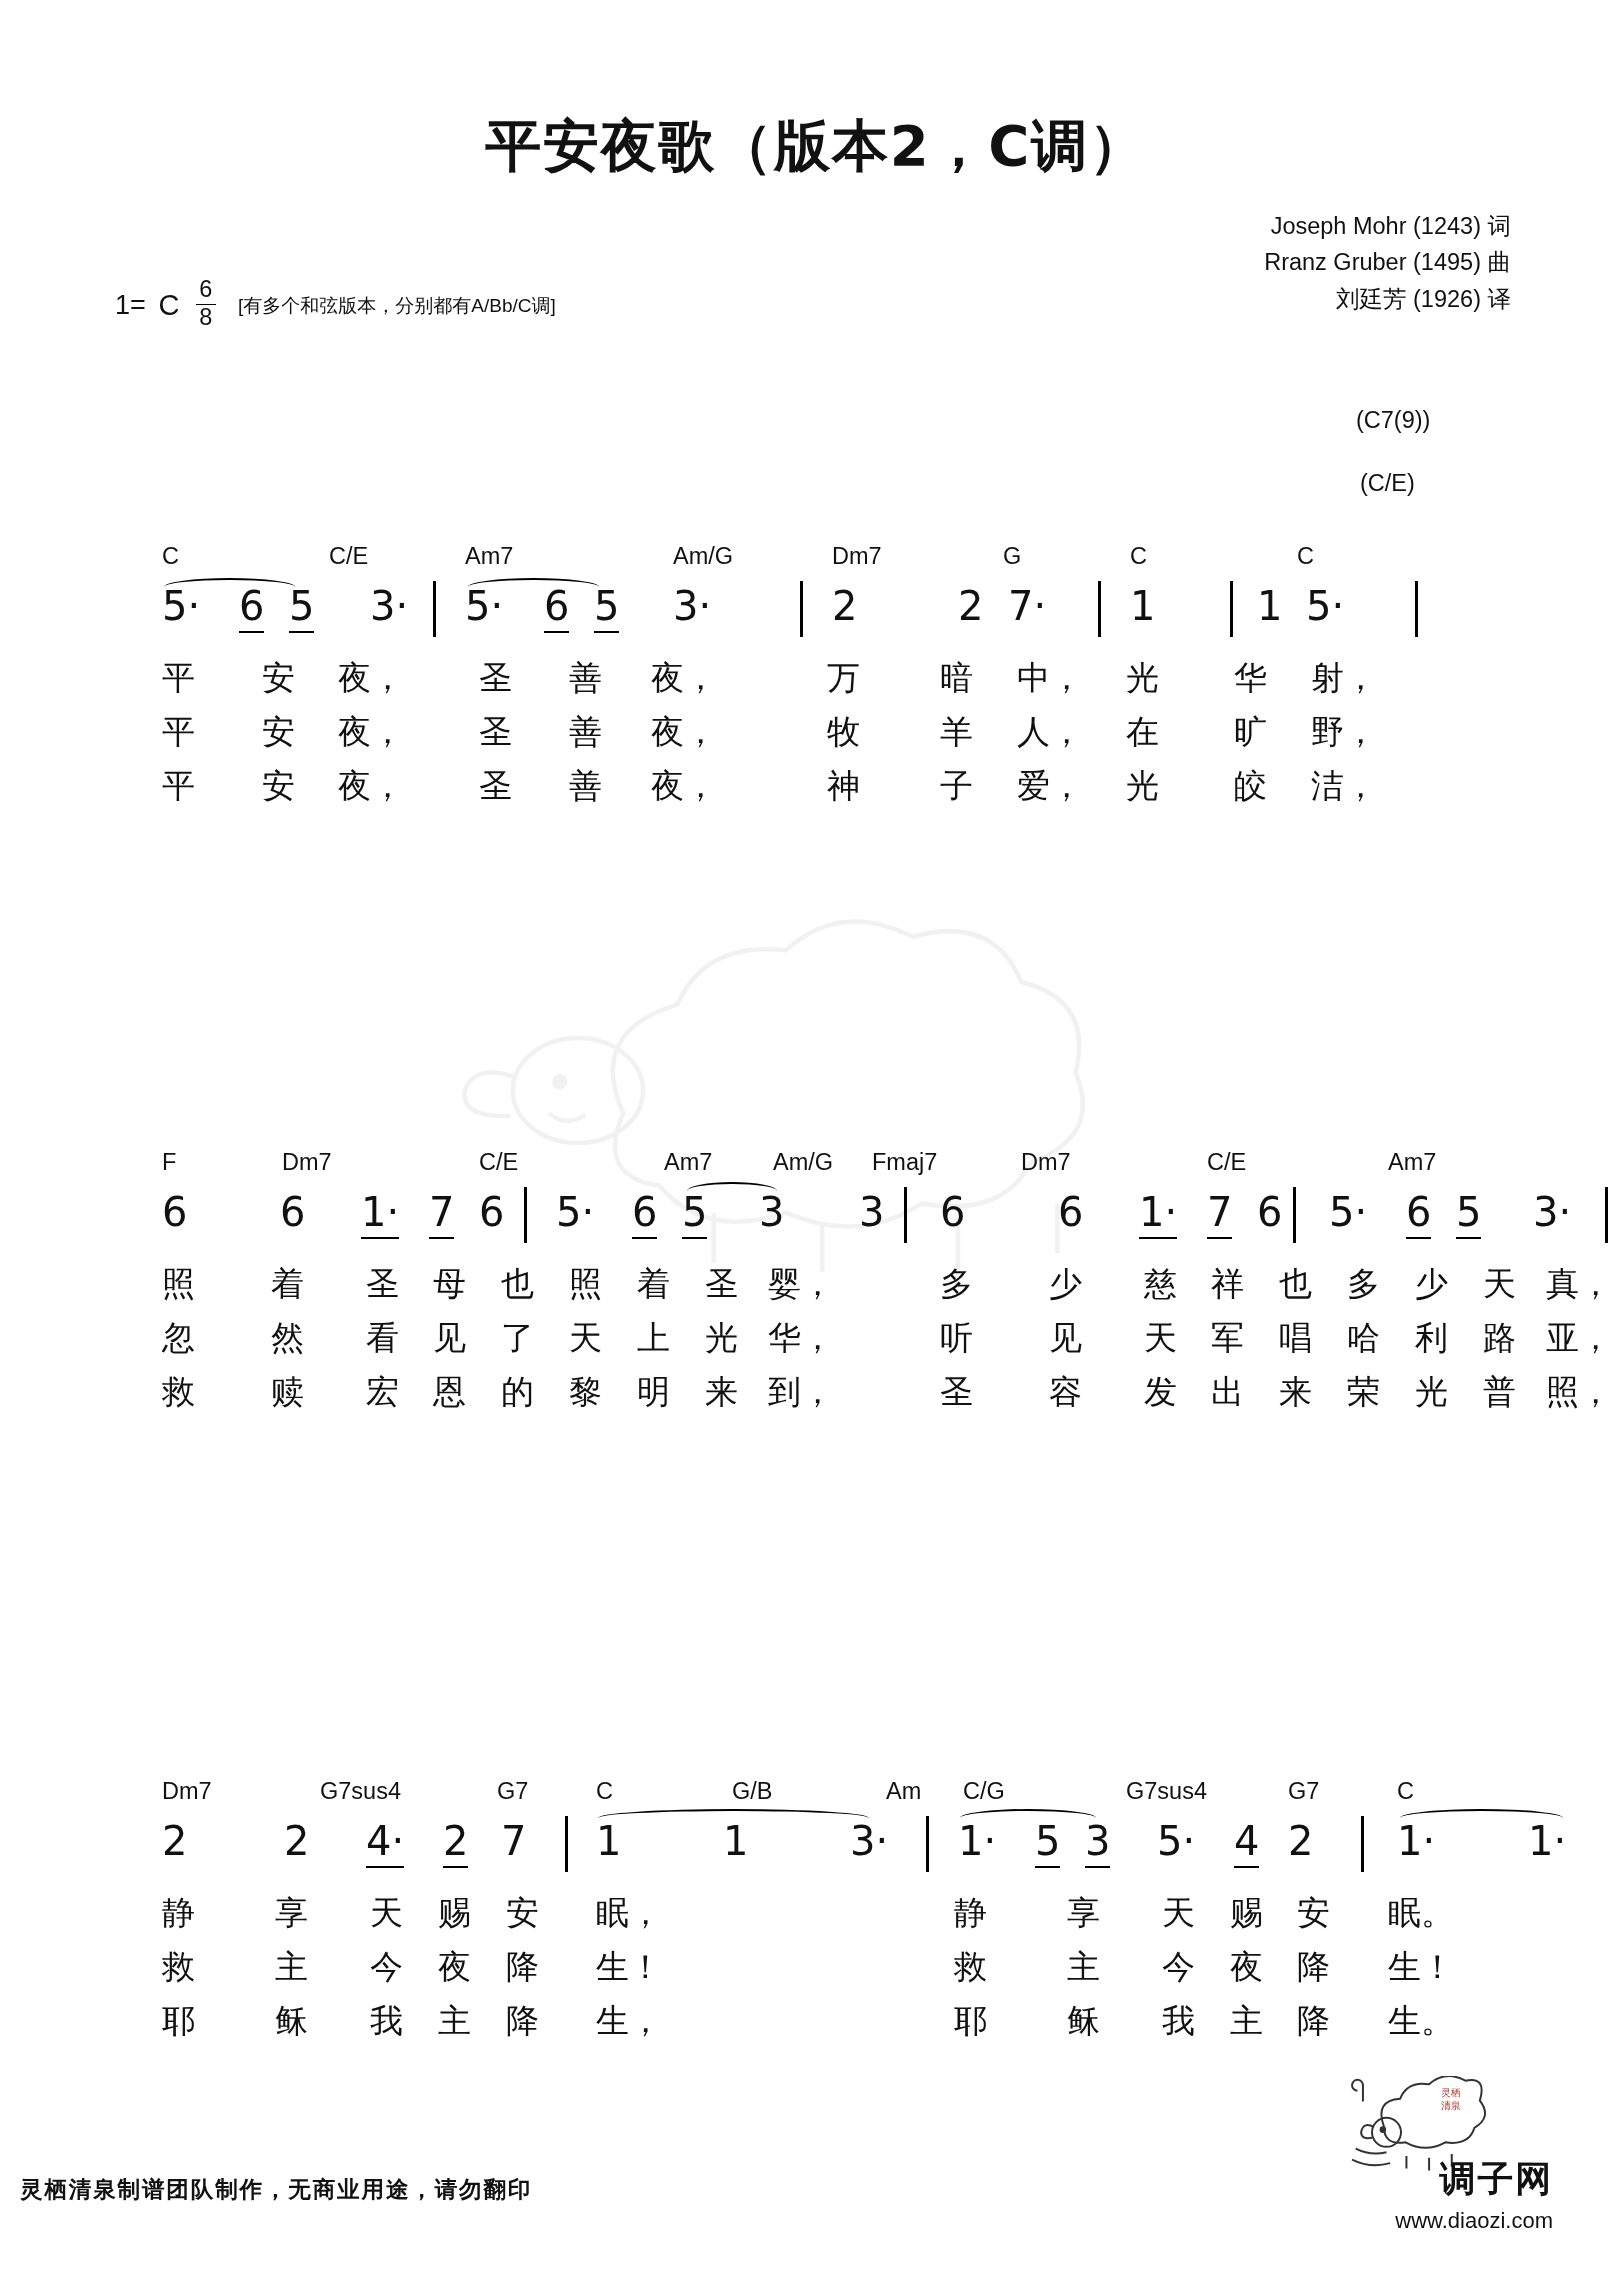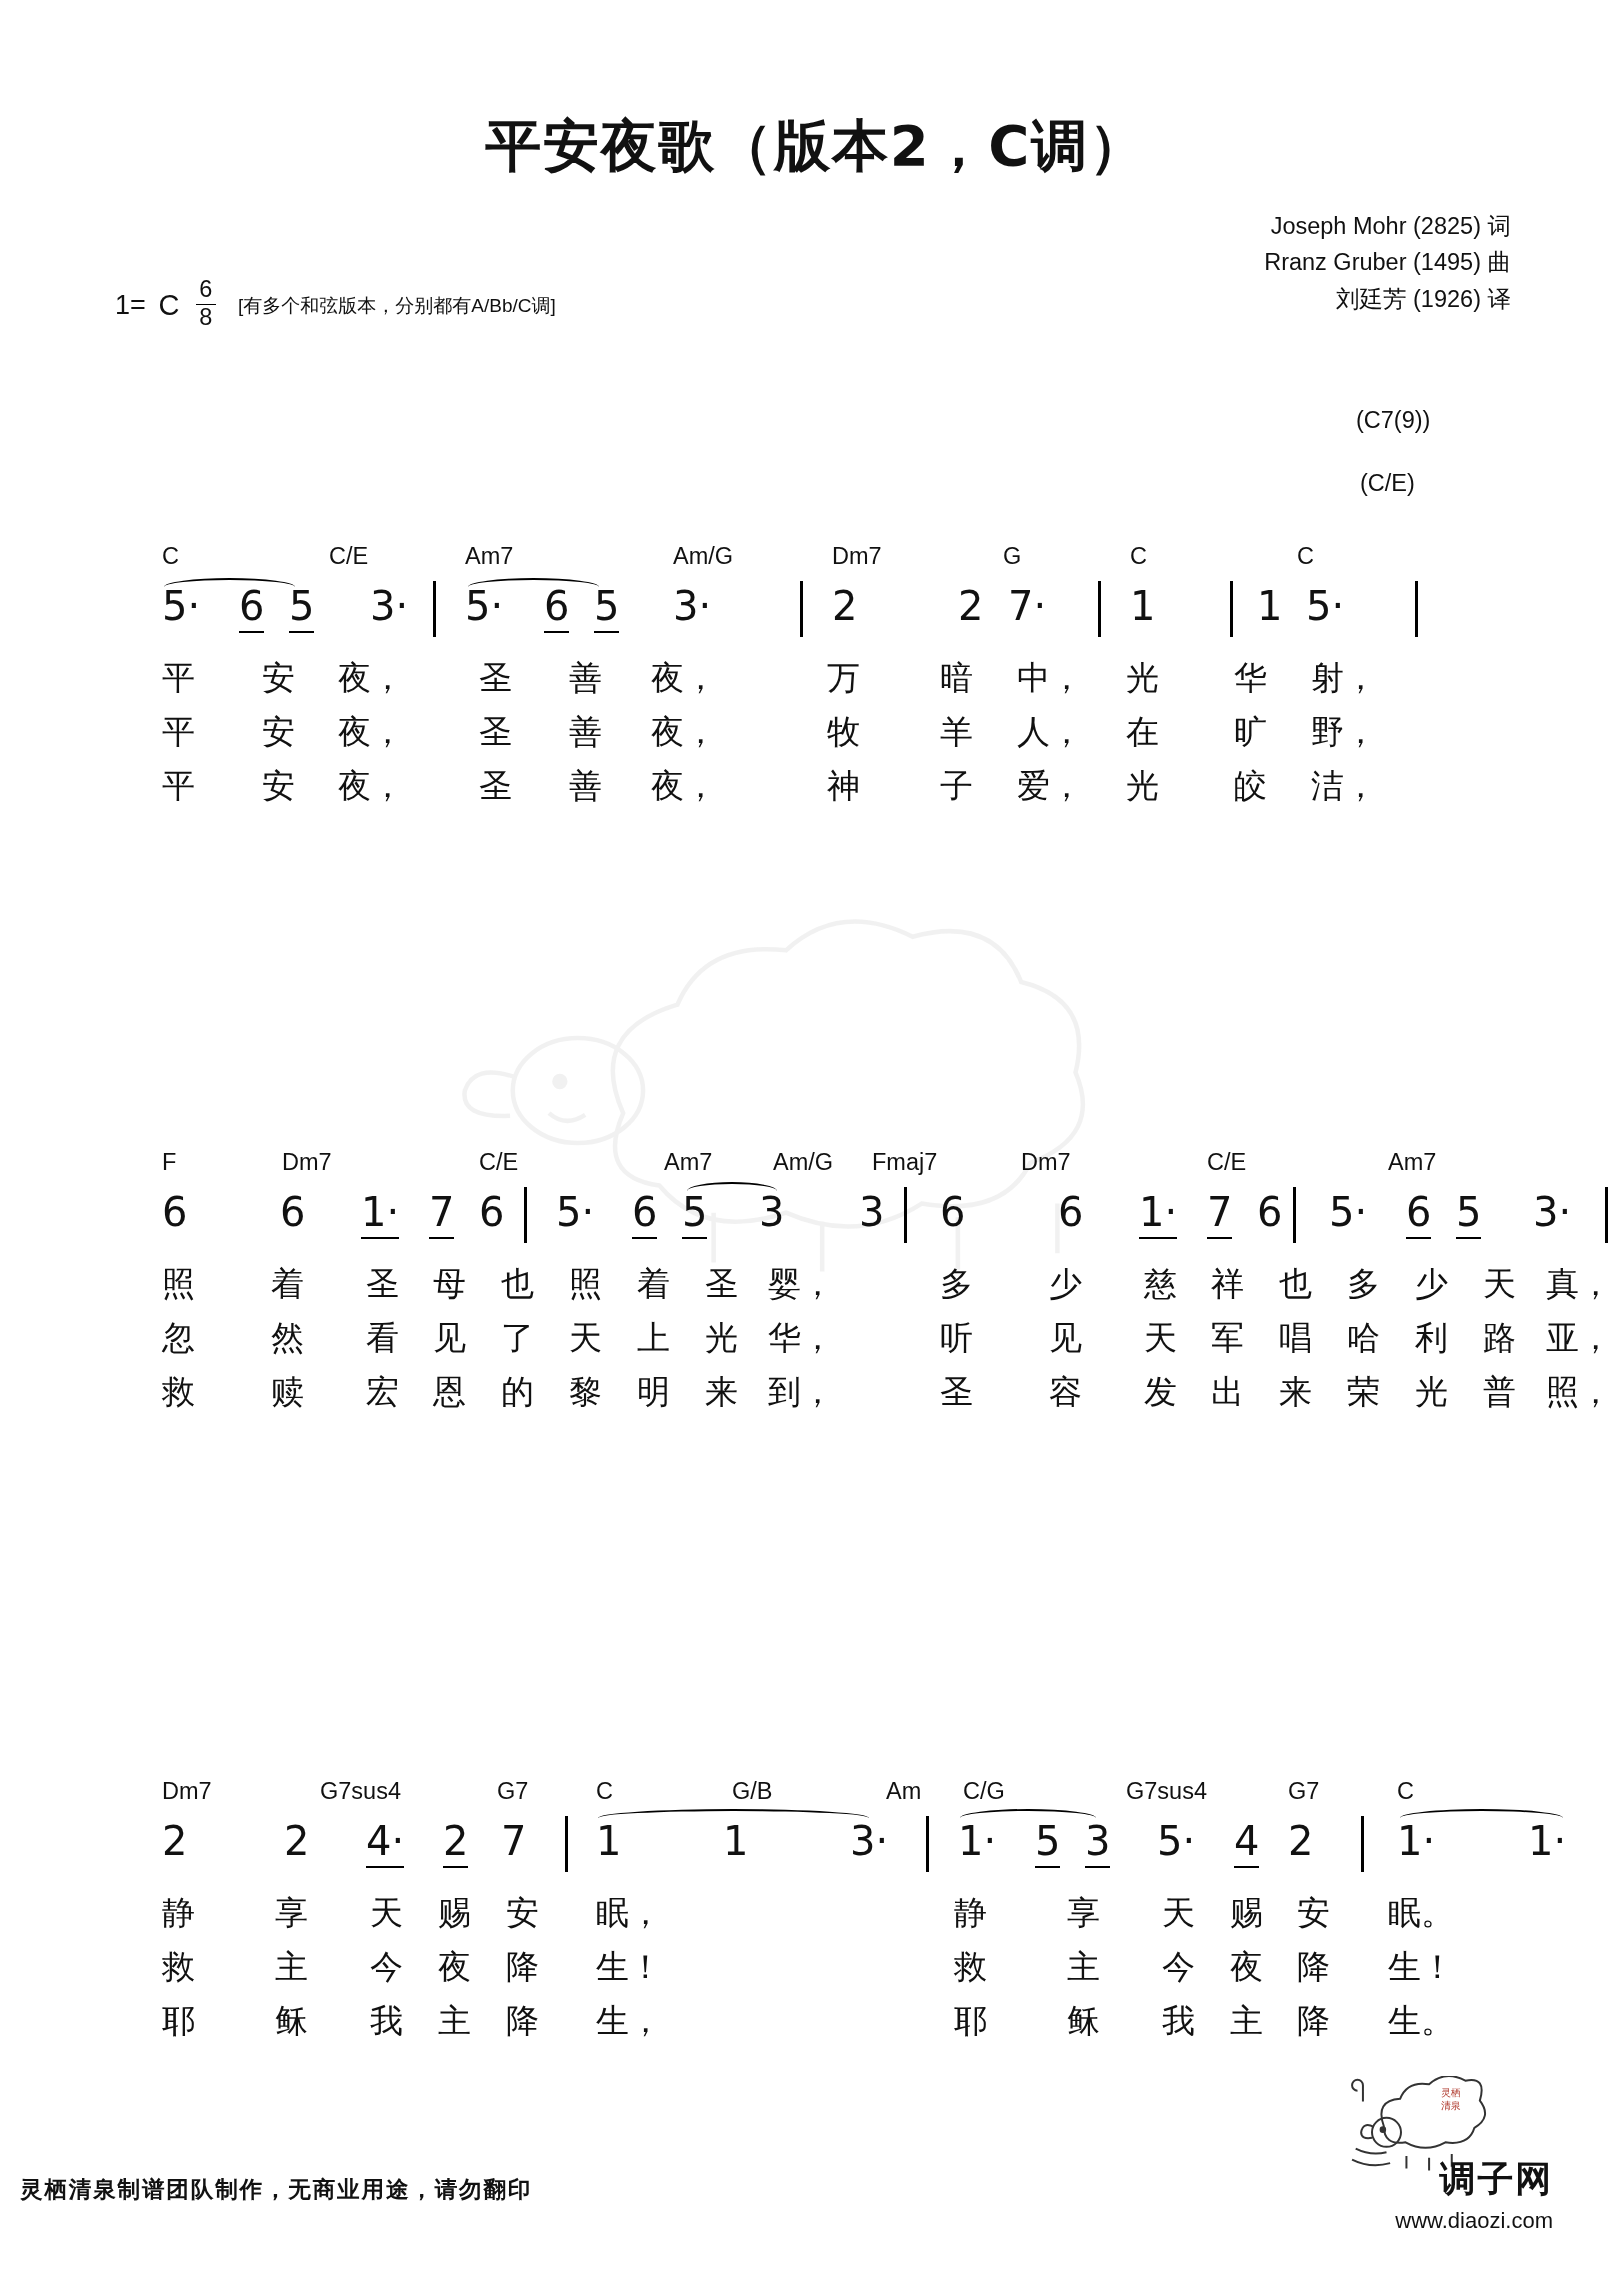--- a/index.html
+++ b/index.html
@@ -183,21 +183,21 @@
   }
 </style>
 </head>
 <body>
 
 <div class="page">
 
   <div class="title">平安夜歌（版本2，C调）</div>
 
   <div class="credits">
-    <div>Joseph Mohr (2825) 词</div>
+    <div>Joseph Mohr (1243) 词</div>
     <div>Rranz Gruber (1495) 曲</div>
     <div>刘廷芳 (1926) 译</div>
   </div>
 
   <div class="keyblock">
     <span class="eq">1=</span>
     <span class="keyname">C</span>
     <span class="meter">
       <span class="num">6</span>
       <span class="den">8</span>

